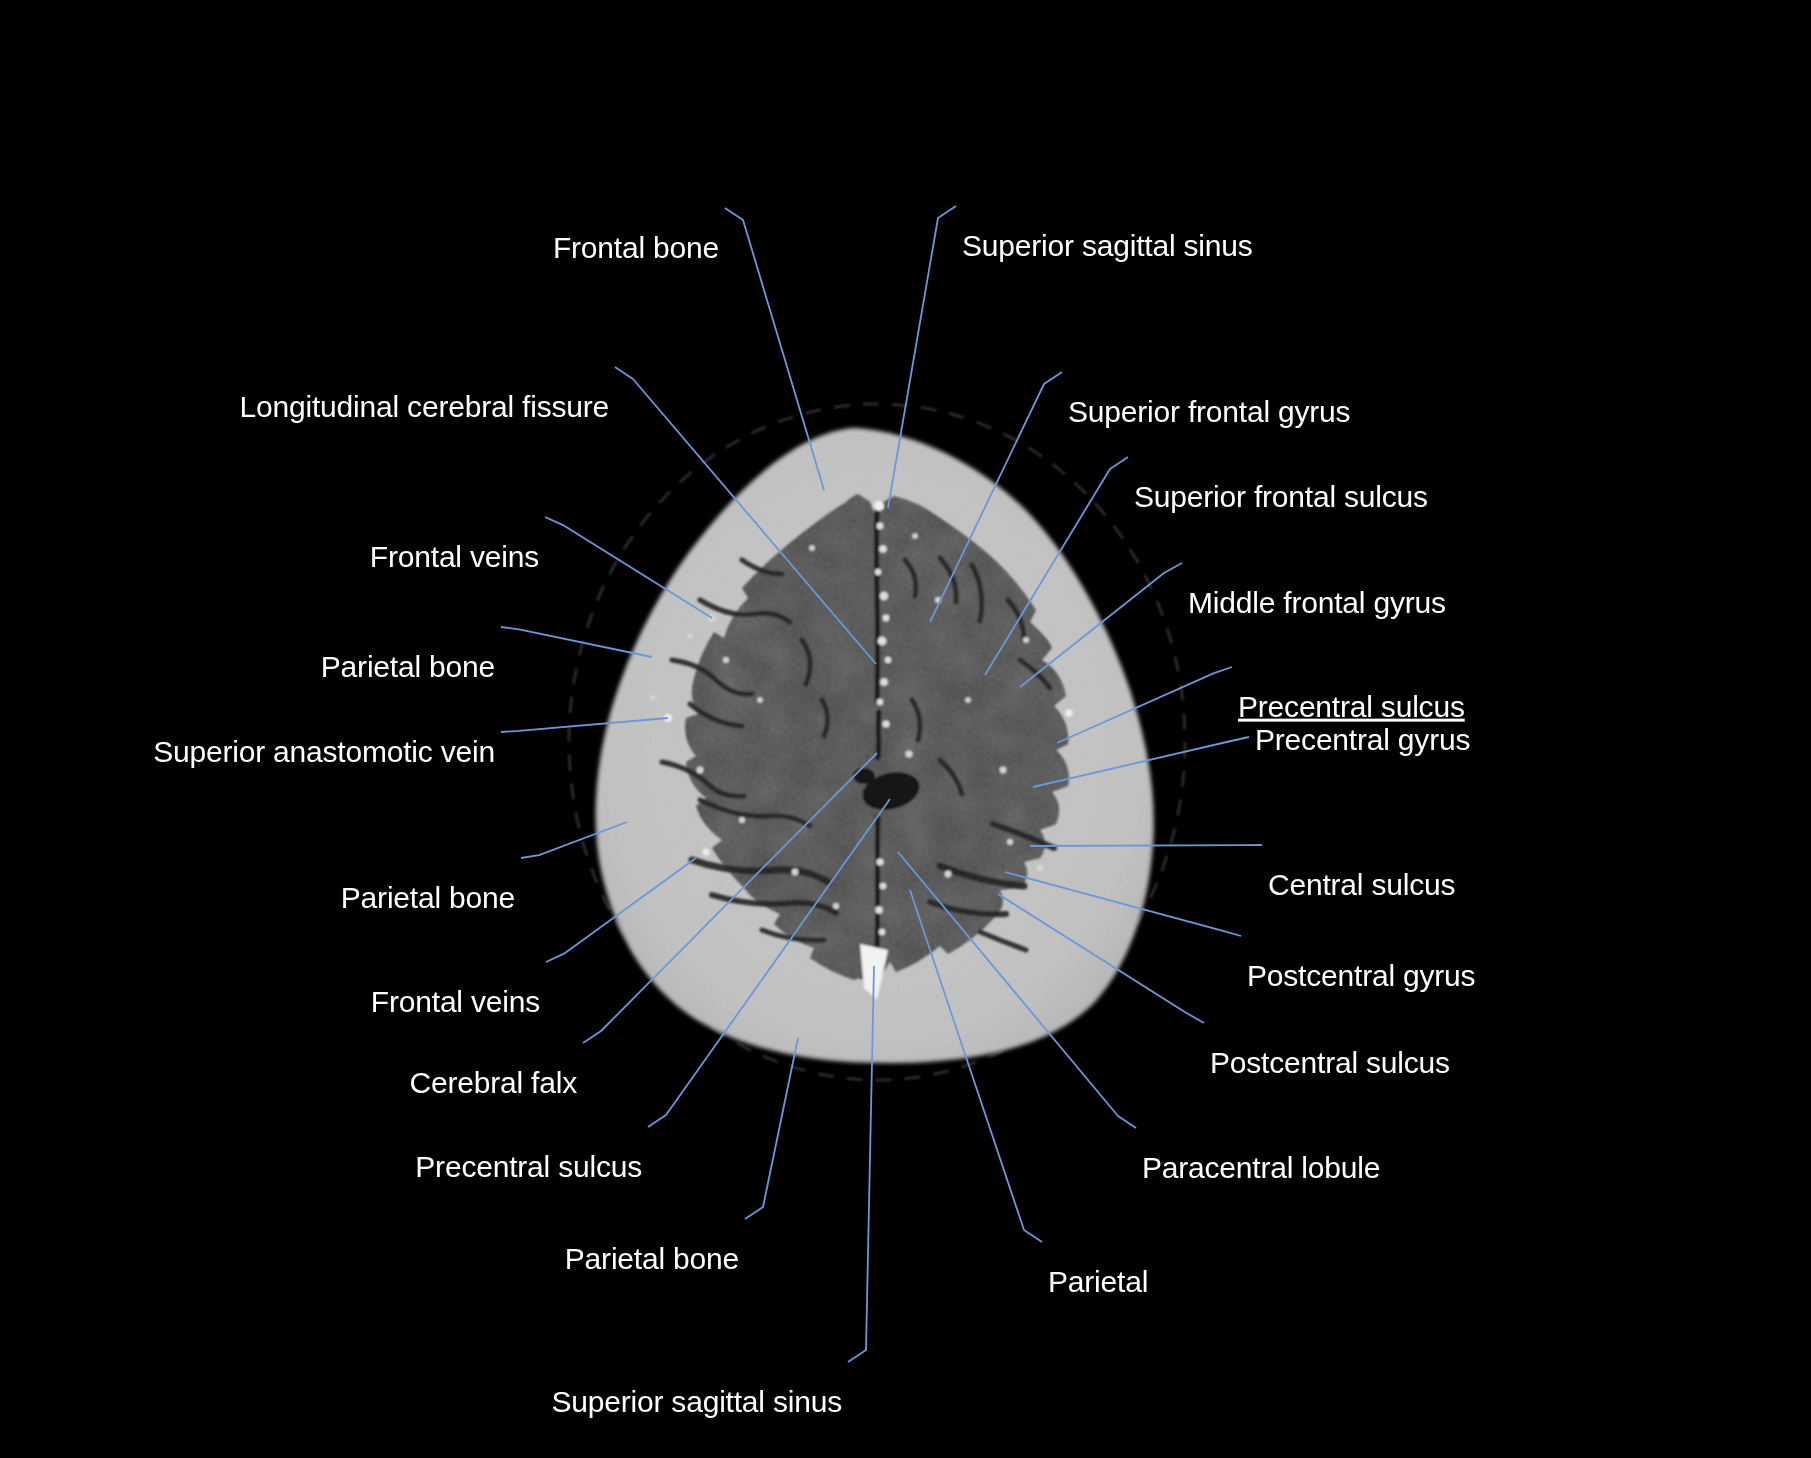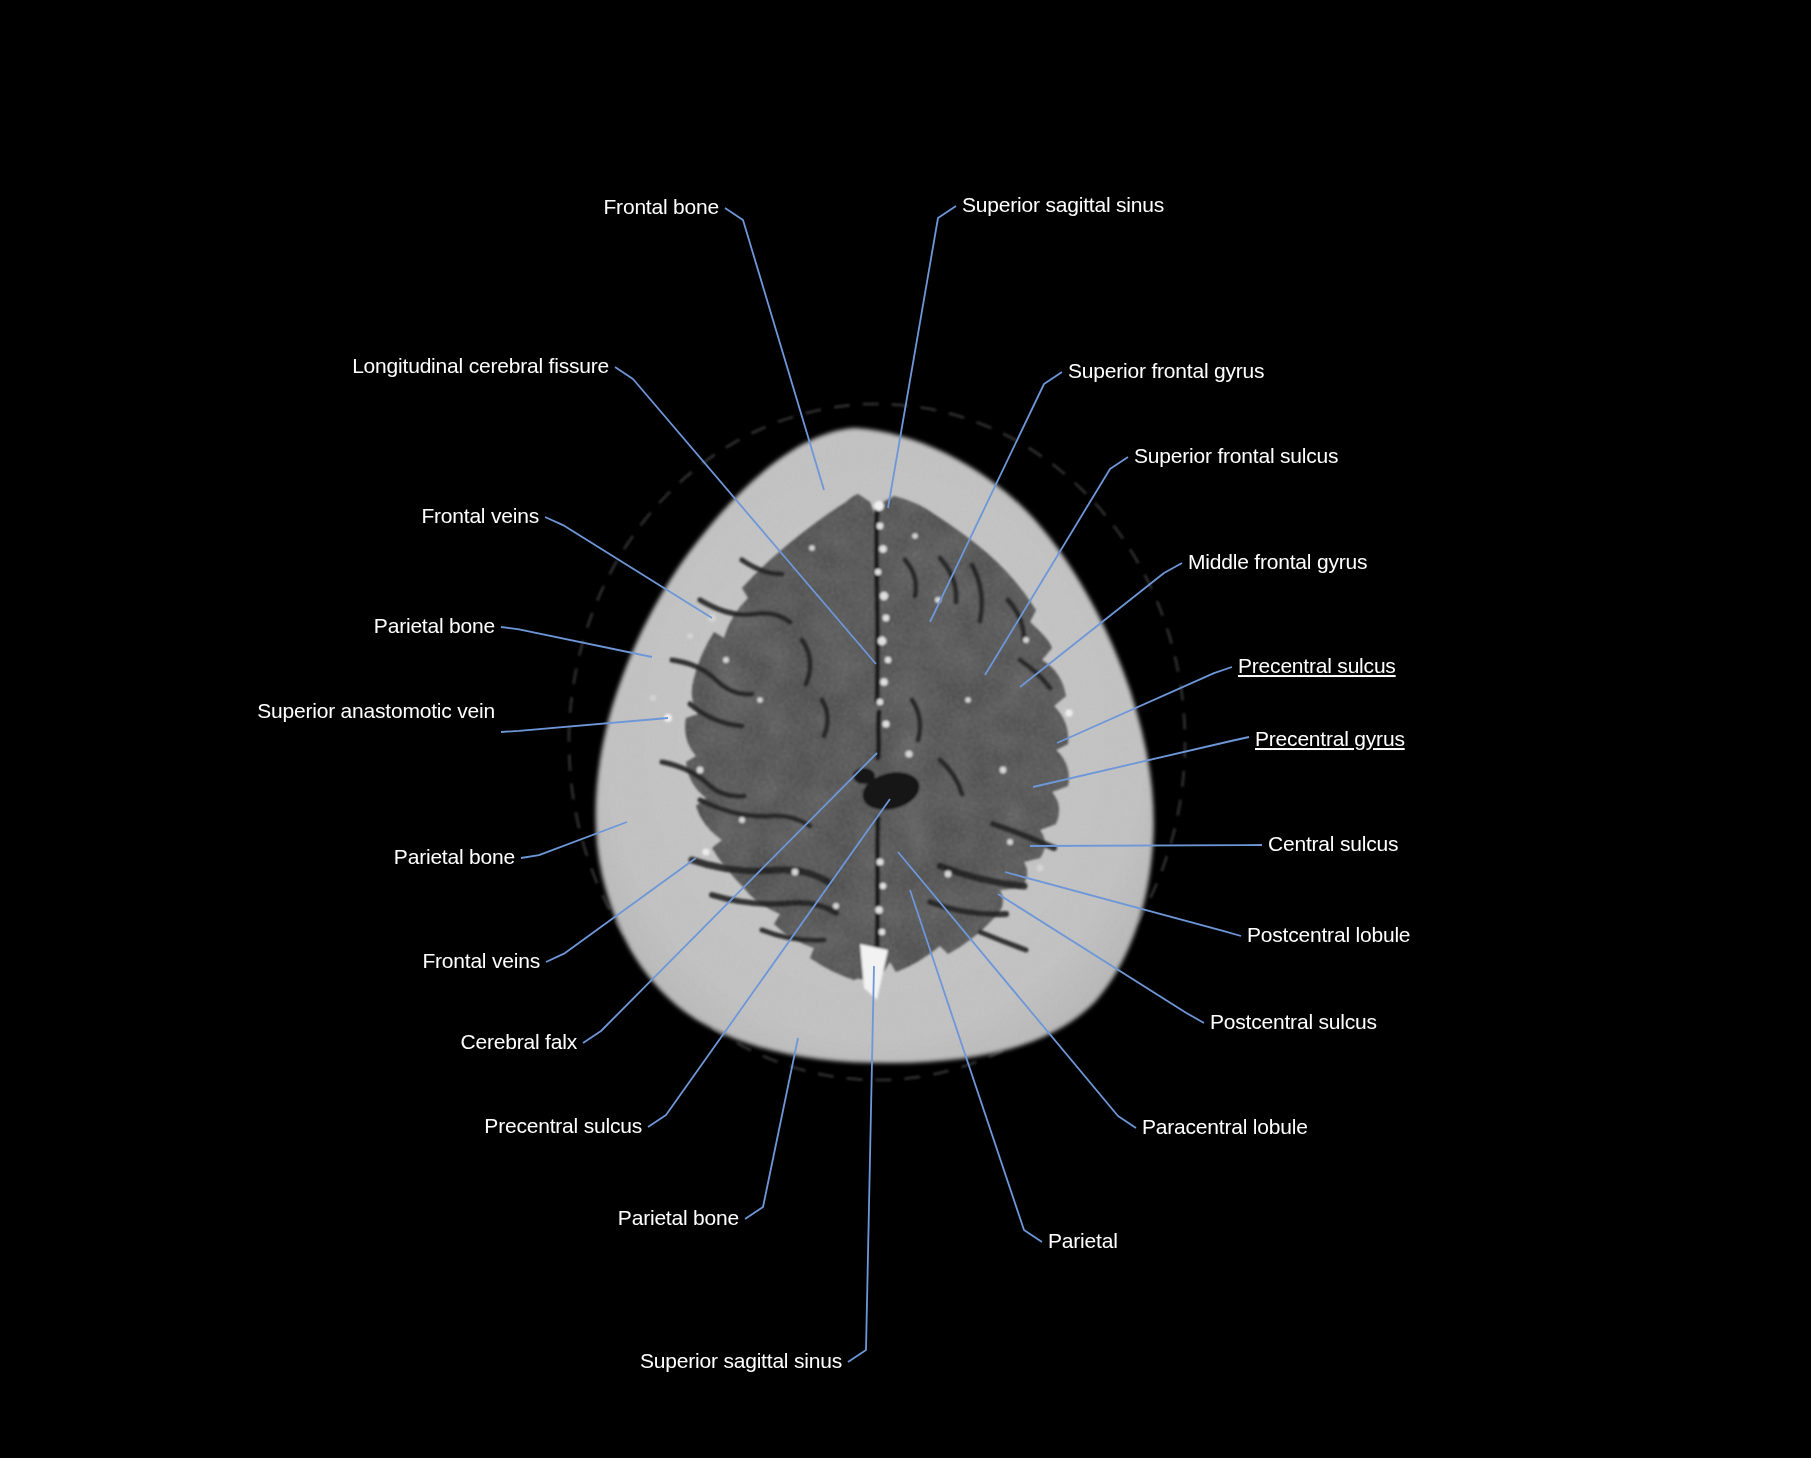--- a/index.html
+++ b/index.html
@@ -7,25 +7,26 @@
     position:relative;
     width:1811px;height:1458px;
     background:var(--bg,#000);
     overflow:hidden;
     font-family:"Liberation Sans", sans-serif;
   }
   .stage svg{position:absolute;left:0;top:0;}
   .anatomy-label{
     position:absolute;
     color:var(--text,#fff);
-    font-size:21px;
+    font-size:30px;
     letter-spacing:-0.2px;
     white-space:nowrap;
     transform:translateY(-54%);
     text-shadow:0 0 2px rgba(0,0,0,.8);
+    margin-top:41px;
   }
   .anatomy-label.side-left{text-align:right;}
   .anatomy-label.side-right{text-align:left;}
 </style>
 </head>
 <body>
 
 <div class="stage" style="--bg: #000000; --text: #ffffff;">
 
   <svg width="1811" height="1458" viewBox="0 0 1811 1458">
@@ -248,20 +249,20 @@
       <div class="anatomy-label side-left" style="top: 962px; right: 1271px;">Frontal veins</div>
       <div class="anatomy-label side-left" style="top: 1043px; right: 1234px;">Cerebral falx</div>
       <div class="anatomy-label side-left" style="top: 1127px; right: 1169px;">Precentral sulcus</div>
       <div class="anatomy-label side-left" style="top: 1219px; right: 1072px;">Parietal bone</div>
       <div class="anatomy-label side-left" style="top: 1362px; right: 969px;">Superior sagittal sinus</div>
       <div class="anatomy-label side-right" style="top: 206px; left: 962px;">Superior sagittal sinus</div>
       <div class="anatomy-label side-right" style="top: 372px; left: 1068px;">Superior frontal gyrus</div>
       <div class="anatomy-label side-right" style="top: 457px; left: 1134px;">Superior frontal sulcus</div>
       <div class="anatomy-label side-right" style="top: 563px; left: 1188px;">Middle frontal gyrus</div>
       <div class="anatomy-label side-right" style="top: 667px; left: 1238px; text-decoration: underline;">Precentral sulcus</div>
-      <div class="anatomy-label side-right" style="top: 740px; left: 1255px; text-decoration: underline;">Precentral gyrus</div>
+      <div class="anatomy-label side-right" style="top: 700px; left: 1255px;">Precentral gyrus</div>
       <div class="anatomy-label side-right" style="top: 845px; left: 1268px;">Central sulcus</div>
-      <div class="anatomy-label side-right" style="top: 936px; left: 1247px;">Postcentral lobule</div>
+      <div class="anatomy-label side-right" style="top: 936px; left: 1247px;">Postcentral gyrus</div>
       <div class="anatomy-label side-right" style="top: 1023px; left: 1210px;">Postcentral sulcus</div>
       <div class="anatomy-label side-right" style="top: 1128px; left: 1142px; text-align: right;">Paracentral lobule</div>
       <div class="anatomy-label side-right" style="top: 1242px; left: 1048px;">Parietal</div>
     </div>
 </div>
 
 </body></html>

